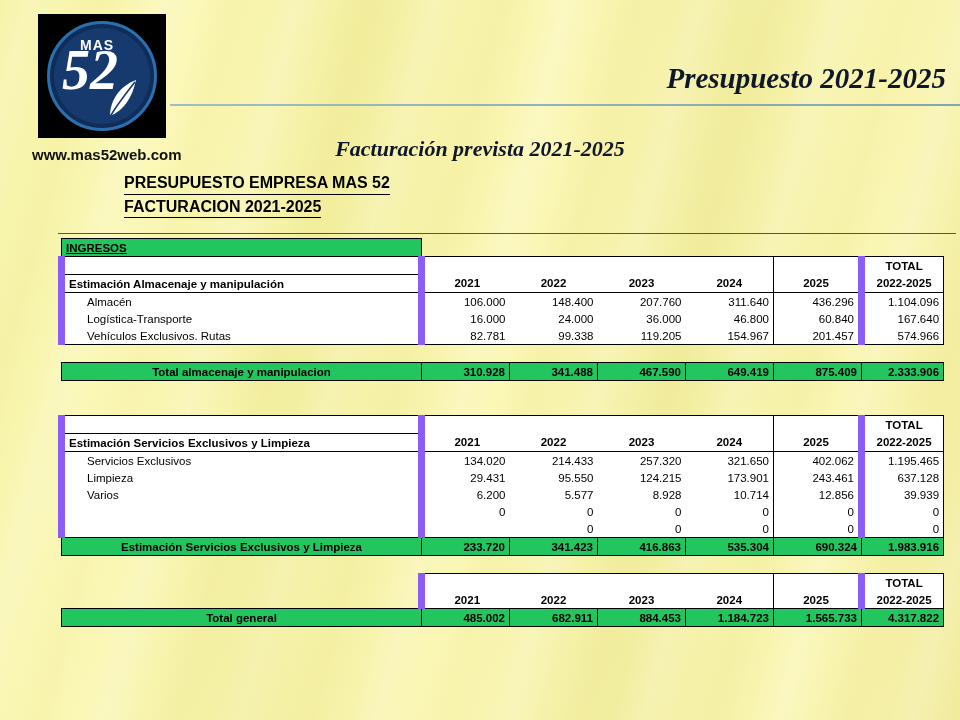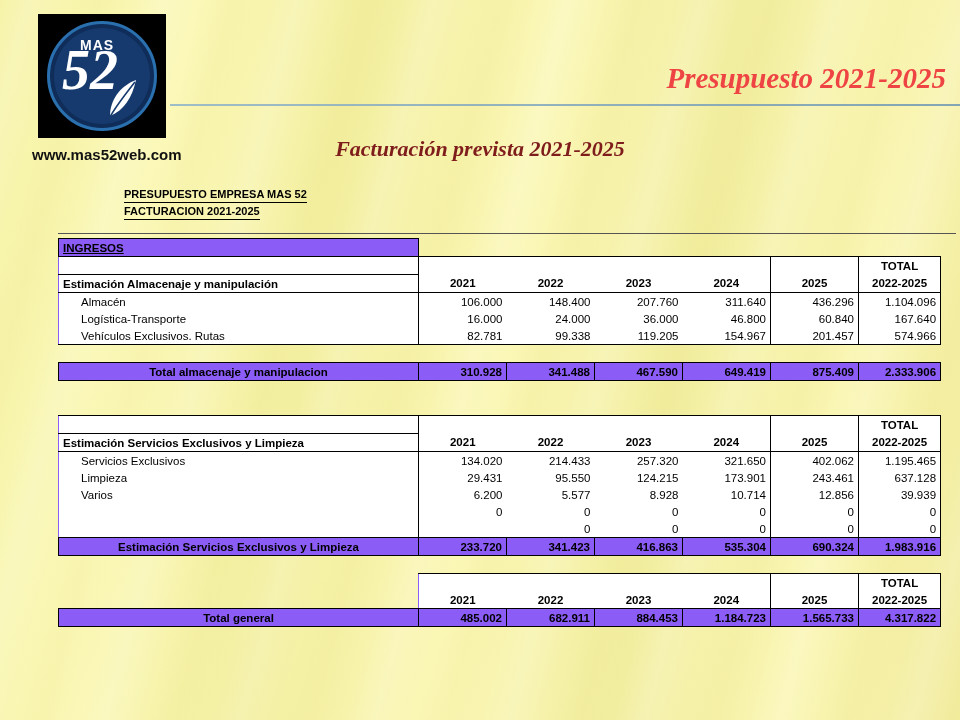--- a/index.html
+++ b/index.html
@@ -87,21 +87,21 @@
     font-family: "Liberation Sans", sans-serif;
   }
 
   .title-main {
     position: absolute;
     right: 14px;
     top: 62px;
     font-size: 29px;
     font-weight: bold;
     font-style: italic;
-    color: #ef4444;
+    color: #0f172a;
     font-family: "Liberation Serif", serif;
     text-align: right;
   }
   .title-rule {
     position: absolute;
     left: 170px;
     right: 0px;
     top: 104px;
     height: 2px;
     background: linear-gradient(to right, #8fb3c9, #6f97b3);
@@ -109,33 +109,32 @@
   }
   .title-sub {
     position: absolute;
     left: 0;
     right: 0;
     top: 136px;
     text-align: center;
     font-size: 22px;
     font-weight: bold;
     font-style: italic;
-    color: #7f1d1d;
+    color: #0f172a;
     font-family: "Liberation Serif", serif;
   }
 
   .doc-head {
     position: absolute;
     left: 124px;
     top: 172px;
-    font-size: 11px;
+    font-size: 16px;
     font-weight: bold;
     color: #000;
     line-height: 1.35;
-    margin-top: 15px;
   }
   .doc-head div {
     display: inline-block;
     border-bottom: 1px solid #000;
   }
   .doc-head .line2 { margin-top: 1px; }
 
   .sheet-rule {
     position: absolute;
     left: 58px;
@@ -162,23 +161,23 @@
   table.grid td {
     padding: 0 4px;
     height: 17px;
     line-height: 16px;
     white-space: nowrap;
     overflow: hidden;
   }
   .bx { border: 1px solid #000; }
   .bt { border-top: 1px solid #000; }
   .bb { border-bottom: 1px solid #000; }
-  .bl { border-left: 1px solid #8b5cf6; }
+  .bl { border-left: 7px solid #8b5cf6; }
   .br { border-right: 1px solid #000; }
-  .cyan { background: #8b5cf6; }
+  .cyan { background: #22c55e; }
   .white { background: #ffffff; }
   .bold { font-weight: bold; }
   .ctr { text-align: center; }
   .rgt { text-align: right; }
   .lft { text-align: left; }
   .indent { padding-left: 22px !important; }
   .u { text-decoration: underline; }
   .spacer td { height: 9px; border: none; background: transparent; }
   .spacer-lg td { height: 16px; border: none; background: transparent; }
   .nb { border: none !important; background: transparent !important; }

